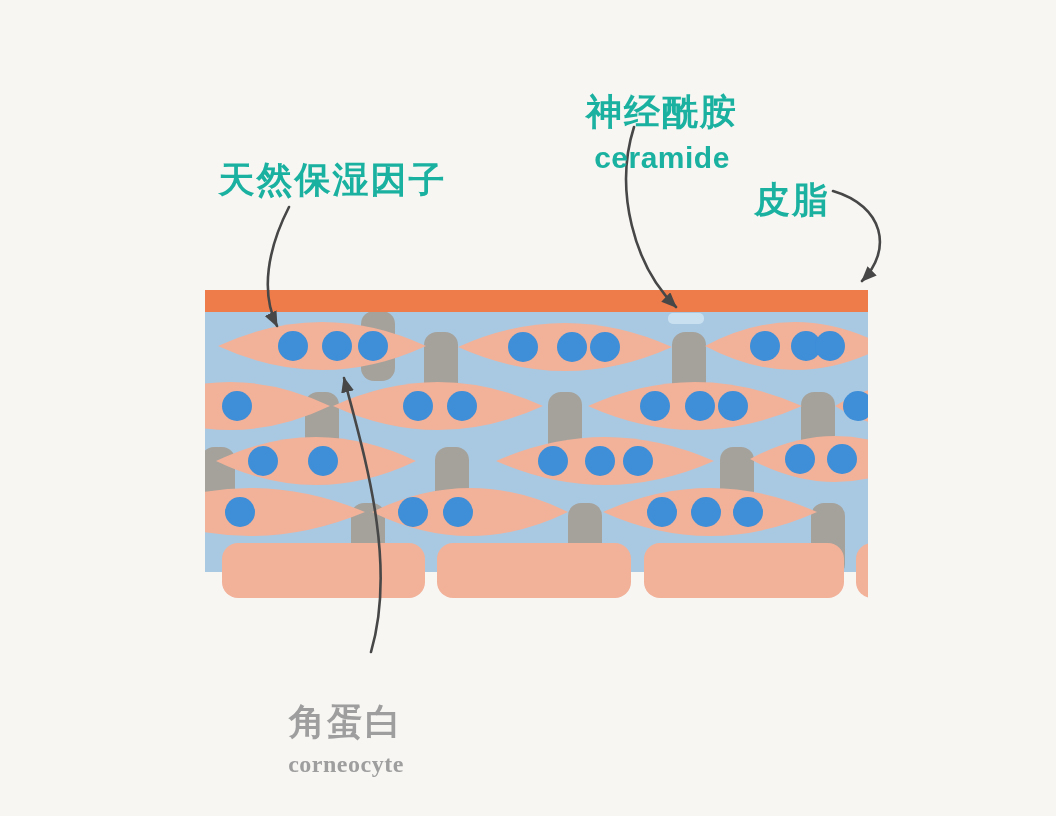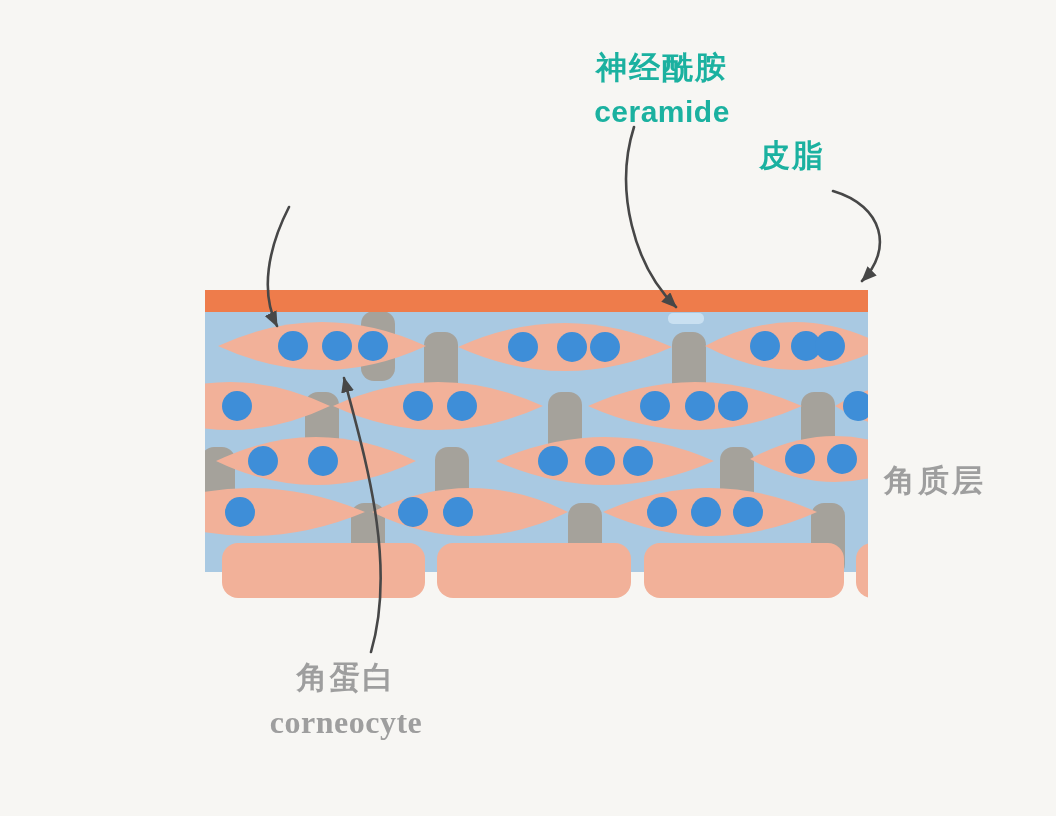--- a/index.html
+++ b/index.html
@@ -5,25 +5,25 @@
   html,body{margin:0;padding:0;}
   .stage{
     position:relative;
     width:1056px;height:816px;
     background:#f7f6f3;
     overflow:hidden;
     font-family:"Liberation Sans", sans-serif;
   }
   .stage > svg{position:absolute;left:0;top:0;}
   .label{position:absolute;text-align:center;font-weight:700;line-height:1.18;}
-  .label .zh{display:block;font-size:31px;letter-spacing:2px;}
+  .label .zh{display:block;font-size:36px;letter-spacing:2px;margin-top:41px;}
   .label .en{display:block;font-size:30px;margin-top:7px;letter-spacing:0.5px;}
   .teal{color:#1bb1a0;}
   .gray{color:#9e9e9e;}
-  .gray .en{font-size:32px;}
+  .gray .en{font-size:24px;}
   .side-label{position:absolute;font-weight:700;font-size:31px;letter-spacing:3px;color:#9e9e9e;}
 </style>
 </head>
 <body style="background: rgb(247, 246, 243);">
 
 <div class="stage">
 
   <svg id="skin-svg" width="1056" height="816" viewBox="0 0 1056 816">
     <defs>
       <marker id="arrowhead" markerWidth="7" markerHeight="6" refX="5.5" refY="2.5" orient="auto">
@@ -98,33 +98,31 @@
         <rect x="205" y="290" width="663" height="22" fill="#ee7c4b"></rect>
         <rect x="668" y="313" width="36" height="11" rx="5" fill="#c9e0f1"></rect>
         <path d="M 289 207 C 268 248 260 292 277 326" fill="none" stroke="#474747" stroke-width="2.6" stroke-linecap="round" marker-end="url(#arrowhead)"></path>
         <path d="M 634 127 C 614 190 634 266 676 307" fill="none" stroke="#474747" stroke-width="2.6" stroke-linecap="round" marker-end="url(#arrowhead)"></path>
         <path d="M 833 191 C 884 206 893 250 862 281" fill="none" stroke="#474747" stroke-width="2.6" stroke-linecap="round" marker-end="url(#arrowhead)"></path>
         <path d="M 371 652 C 398 560 362 448 344 378" fill="none" stroke="#474747" stroke-width="2.6" stroke-linecap="round" marker-end="url(#arrowhead)"></path>
       </g>
   </svg>
 
   <div class="label teal" style="left:195px;top:118px;width:275px;">
+    <span class="zh">天然保湿因子</span>
   </div>
 
   <div class="label teal" style="left:552px;top:50px;width:220px;">
     <span class="zh">神经酰胺</span>
     <span class="en">ceramide</span>
   </div>
 
   <div class="label teal" style="left:682px;top:138px;width:220px;">
     <span class="zh">皮脂</span>
   </div>
 
-  <div class="side-label" style="left:884px;top:460px;">
-    <span class="zh">角质层</span>
-  </div>
 
   <div class="label gray" style="left:226px;top:660px;width:240px;font-family:Liberation Serif, serif;">
     <span class="zh">角蛋白</span>
     <span class="en">corneocyte</span>
   </div>
 
 </div>
 
 </body></html>

